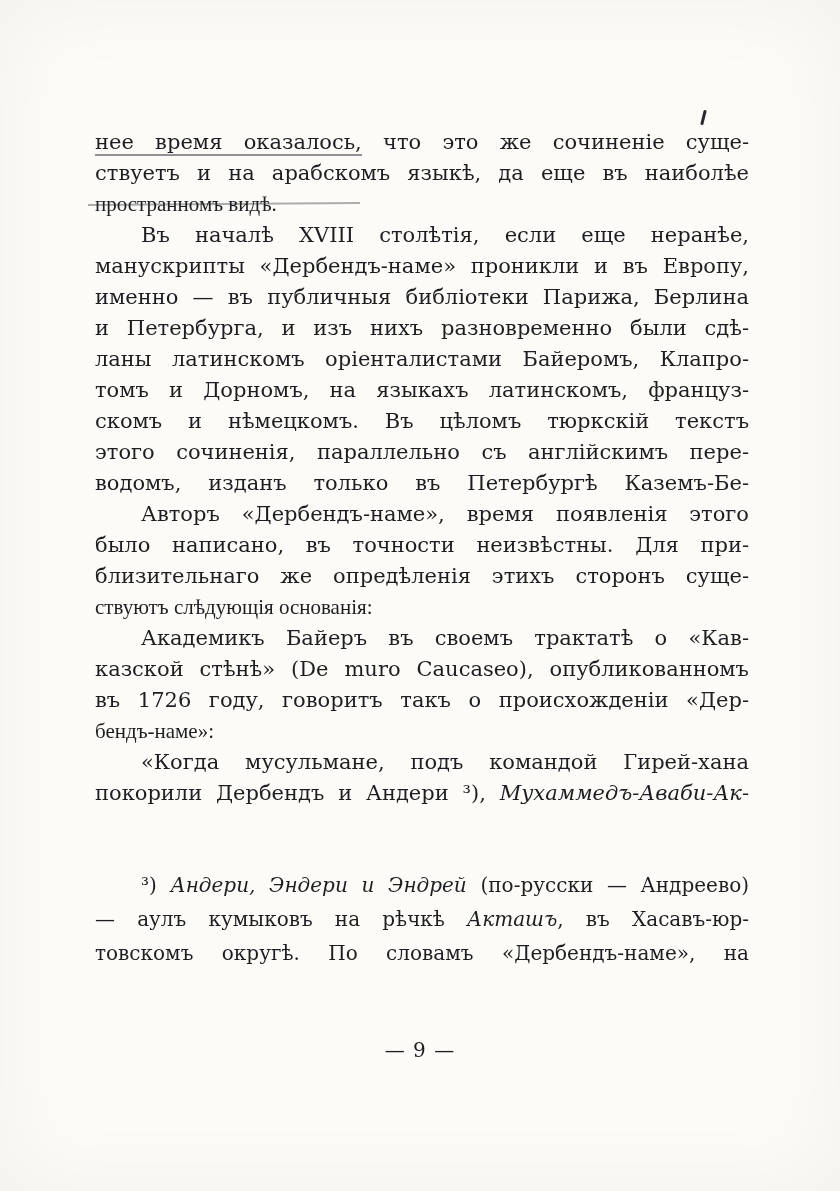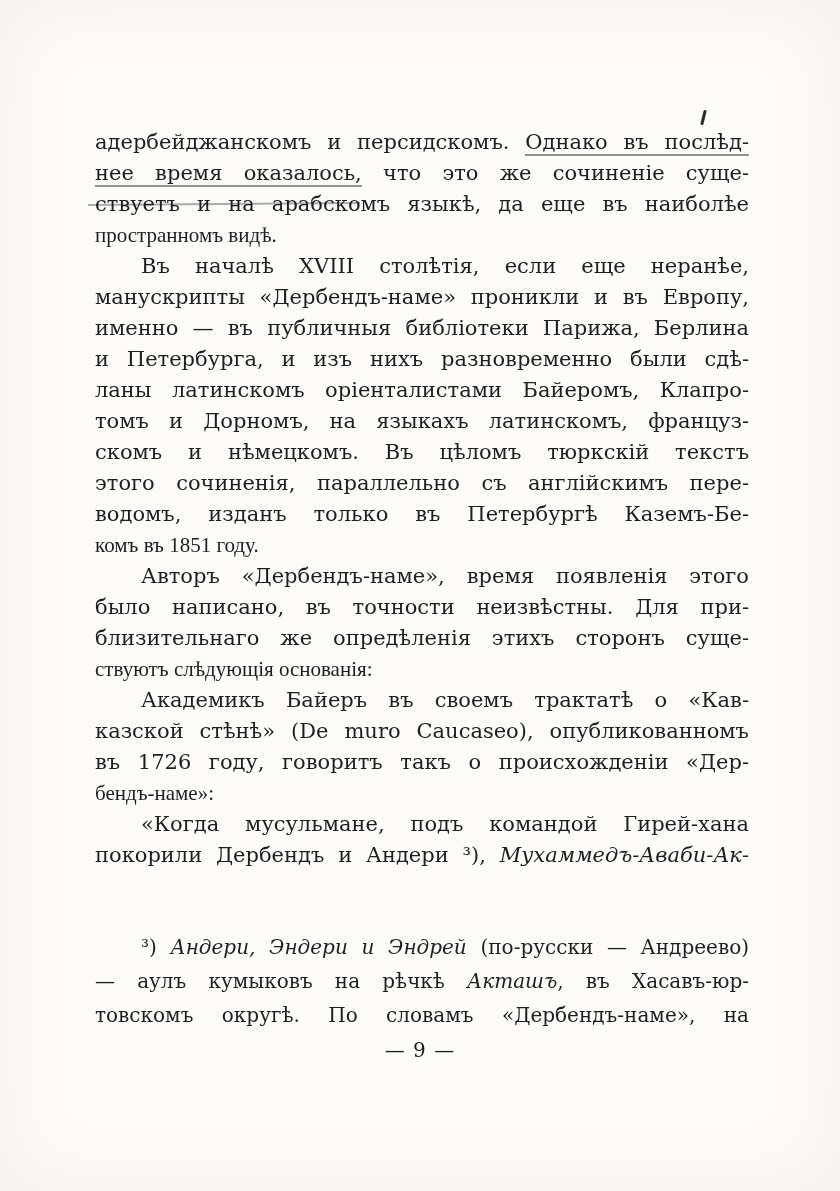--- a/index.html
+++ b/index.html
@@ -59,35 +59,33 @@
 </head>
 <body>
 
 <div class="page">
 
   <div class="tick"></div>
   <div class="stroke"></div>
 
   <div class="text-block">
 
-    <div class="line"><span>адербейджанскомъ и персидскомъ. </span><span class="pencil">Однако въ послѣд-</span></div>
     <div class="line"><span class="pencil">нее время оказалось,</span><span> что это же сочиненіе суще-</span></div>
     <div class="line">ствуетъ и на арабскомъ языкѣ, да еще въ наиболѣе</div>
     <div class="line last">пространномъ видѣ.</div>
 
     <div class="line indent">Въ началѣ XVIII столѣтія, если еще неранѣе,</div>
     <div class="line">манускрипты «Дербендъ-наме» проникли и въ Европу,</div>
     <div class="line">именно — въ публичныя библіотеки Парижа, Берлина</div>
     <div class="line">и Петербурга, и изъ нихъ разновременно были сдѣ-</div>
     <div class="line">ланы латинскомъ оріенталистами Байеромъ, Клапро-</div>
     <div class="line">томъ и Дорномъ, на языкахъ латинскомъ, француз-</div>
     <div class="line">скомъ и нѣмецкомъ. Въ цѣломъ тюркскій текстъ</div>
     <div class="line">этого сочиненія, параллельно съ англійскимъ пере-</div>
     <div class="line">водомъ, изданъ только въ Петербургѣ Каземъ-Бе-</div>
-    <div class="line last">комъ въ 1851 году.</div>
 
     <div class="line indent">Авторъ «Дербендъ-наме», время появленія этого</div>
     <div class="line">было написано, въ точности неизвѣстны. Для при-</div>
     <div class="line">близительнаго же опредѣленія этихъ сторонъ суще-</div>
     <div class="line last">ствуютъ слѣдующія основанія:</div>
 
     <div class="line indent">Академикъ Байеръ въ своемъ трактатѣ о «Кав-</div>
     <div class="line">казской стѣнѣ» (De muro Caucaseo), опубликованномъ</div>
     <div class="line">въ 1726 году, говоритъ такъ о происхожденіи «Дер-</div>
     <div class="line last">бендъ-наме»:</div>

